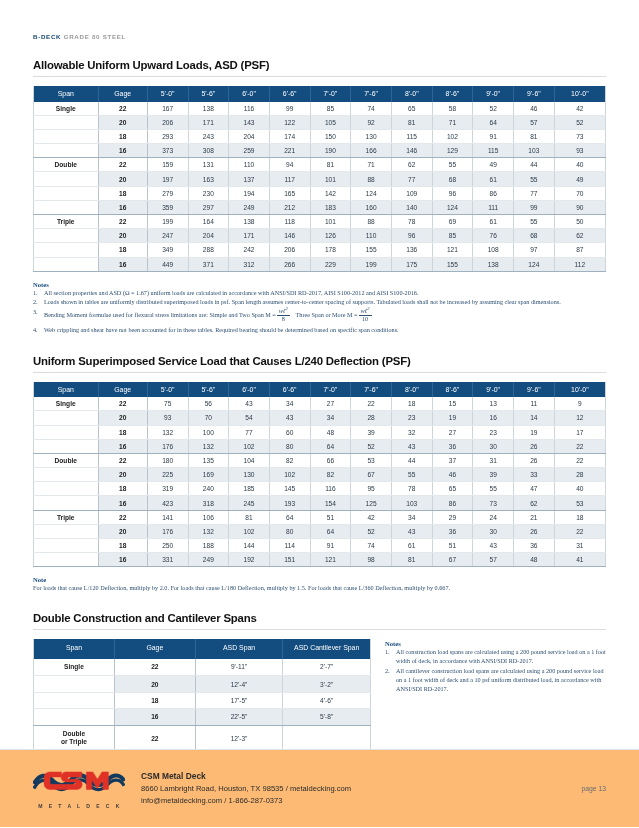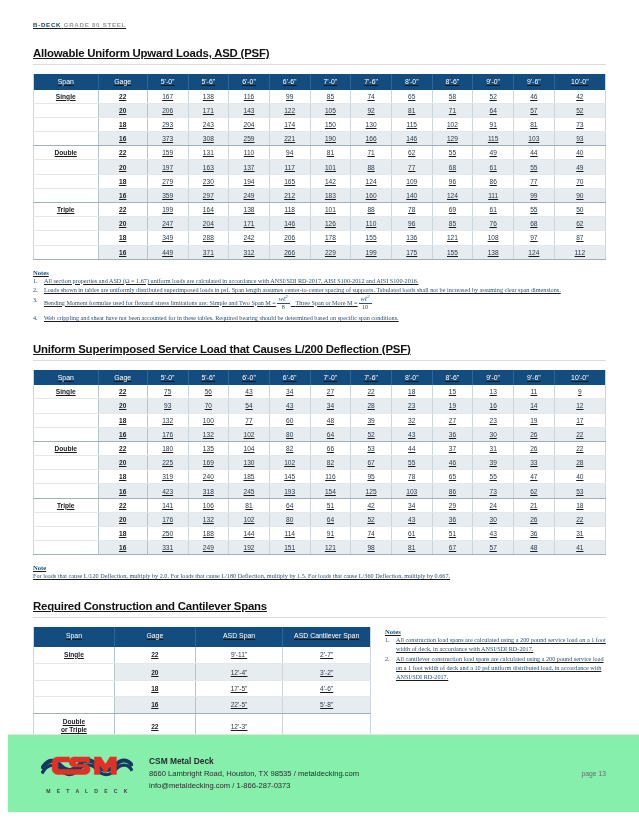--- a/index.html
+++ b/index.html
@@ -5,21 +5,21 @@
   * { box-sizing: border-box; }
   html, body { margin:0; padding:0; }
   body {
     width: 639px; height: 828px;
     background: #ffffff;
     font-family: "Liberation Sans", sans-serif;
     color: #1b1b1b;
     position: relative;
     overflow: hidden;
   }
-  .page { padding: 0 33px; text-decoration: underline; }
+  .page { padding: 12px 33px; }
 
   
   .runhead {
     padding-top: 21px;
     font-size: 6.2px;
     letter-spacing: .7px;
     font-weight: 700;
     color: #9a9a9a;
   }
   .runhead .brand { color: #18466f; font-weight: 700; }
@@ -156,25 +156,24 @@
   table.cons td.gage { font-weight: 700; color:#1b1b1b; border-right:1px solid #b9c3cc; }
   table.cons tr.alt td { background: #e7ecf1; }
   table.cons td.blank { background: #ffffff !important; border-right: none; }
   table.cons tbody tr:last-child td { border-bottom: 1px solid #9fb0bf; }
   table.cons tr.grp-end td { border-bottom: 1px solid #9fb0bf; }
   .cons-notes { flex: 1; padding-top: 1px; }
 
   
   .footer {
     position: absolute;
-    left: 0; right: 0; bottom: 16px;
+    left: 0; right: 0; bottom: 1px;
     height: 78px;
-    background: #86efac;
+    background: #fdba74;
     border-top: 1px solid #e2e3e4;
-    margin-left: 8px;
   }
   .footer-inner {
     display: flex; align-items: center;
     height: 100%;
     padding: 0 33px;
   }
   .logo { width: 92px; margin-right: 16px; flex: none; }
   .logo-txt {
     text-align: center;
     font-size: 5.1px;
@@ -421,21 +420,21 @@
       <span>M =</span><span class="frac"><span class="nm"><span>wℓ</span><span class="sup">2</span></span><span class="dn">8</span></span>
       &nbsp;&nbsp;<span>Three Span or More</span>
       <span>M =</span><span class="frac"><span class="nm"><span>wℓ</span><span class="sup">2</span></span><span class="dn">10</span></span>
     </li>
     <li style="margin-top:3px">
       <span class="num">4.</span>
       <span>Web crippling and shear have not been accounted for in these tables. Required bearing should be determined based on specific span conditions.</span>
     </li>
   </ul>
 
-  <h2 class="sec-title">Uniform Superimposed Service Load that Causes L/200 Deflection (PSF)</h2>
+  <h2 class="sec-title">Uniform Superimposed Service Load that Causes L/240 Deflection (PSF)</h2>
   <table class="load">
     <thead>
         <tr id="t2head">
           <th>Span</th>
           <th>Gage</th>
           <th>5'-0"</th>
           <th>5'-6"</th>
           <th>6'-0"</th>
           <th>6'-6"</th>
           <th>7'-0"</th>
@@ -627,21 +626,21 @@
           <td>57</td>
           <td>48</td>
           <td>41</td>
         </tr>
       </tbody>
   </table>
 
   <div class="notes-h">Note</div>
   <p class="note-p">For loads that cause L/120 Deflection, multiply by 2.0. For loads that cause L/180 Deflection, multiply by 1.5. For loads that cause L/360 Deflection, multiply by 0.667.</p>
 
-  <h2 class="sec-title">Required Construction and Cantilever Spans</h2>
+  <h2 class="sec-title">Double Construction and Cantilever Spans</h2>
   <div class="cons-wrap">
     <table class="cons">
       <thead>
           <tr id="t3head">
             <th style="width: 24%;">Span</th>
             <th style="width: 24%;">Gage</th>
             <th style="width: 26%;">ASD Span</th>
             <th style="width: 26%;">ASD Cantilever Span</th>
           </tr>
         </thead>

